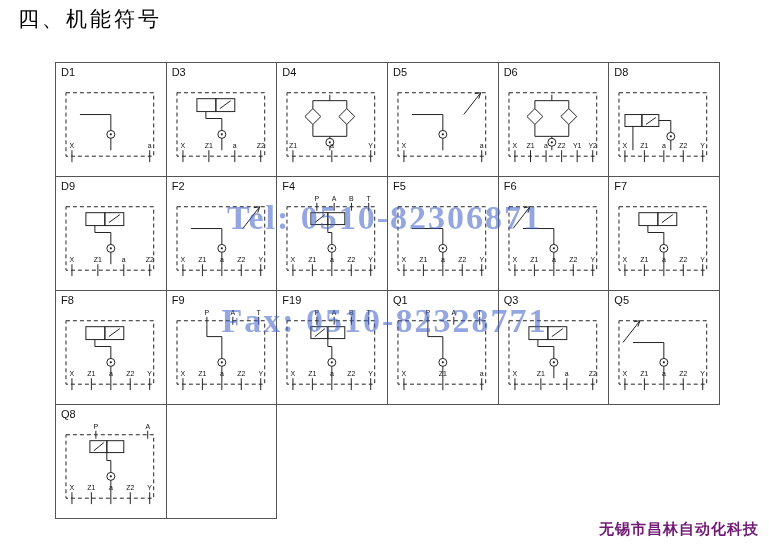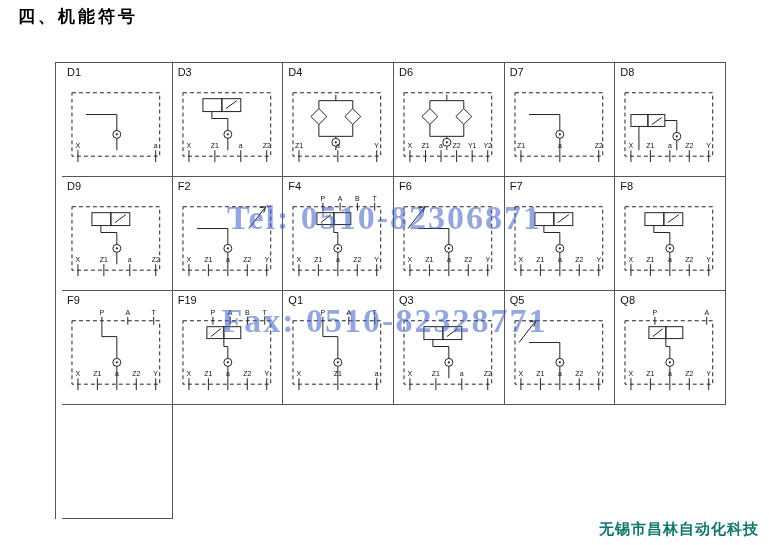--- a/index.html
+++ b/index.html
@@ -1,27 +1,27 @@
 <!DOCTYPE html>
 <html><head>
 <meta charset="utf-8">
 <style>
   html,body{margin:0;padding:0;}
   body{
     width:769px;height:545px;background:#ffffff;position:relative;overflow:hidden;
     font-family:"Liberation Sans",sans-serif;
   }
   .title{
-    position:absolute;left:18px;top:5px;font-size:17px;font-weight:bold;color:#000;
+    position:absolute;left:18px;top:5px;font-size:21px;font-weight:normal;color:#000;
     letter-spacing:3px;
   }
   .grid{
     position:absolute;left:55px;top:62px;width:664px;height:456px;
     display:grid;grid-template-columns:repeat(6,1fr);grid-template-rows:repeat(4,1fr);
-    border-top:1px solid #555;border-left:1px solid #555;background:#fff;padding-left:6px;
+    border-top:1px solid #555;border-left:1px solid #555;background:#fff;
   }
   .cell{position:relative;border-right:1px solid #555;border-bottom:1px solid #555;}
   .cell-id{position:absolute;left:5px;top:3px;font-size:11px;color:#111;z-index:2;}
   .schem{position:absolute;left:0;top:0;width:100%;height:100%;}
   .watermark{
     position:absolute;left:0;width:769px;text-align:center;white-space:nowrap;
     font-family:"Liberation Serif",serif;font-weight:bold;font-size:34px;
     letter-spacing:2px;opacity:.55;pointer-events:none;z-index:5;margin-top:39px;
   }
   .wm-tel{top:160px;}
@@ -90,20 +90,38 @@
           <path d="M53,74 V88"></path>
           <circle cx="53" cy="80" r="4" fill="#fff"></circle>
           <circle cx="53" cy="80" r="1.1" fill="#222" stroke="none"></circle>
         </g>
         <text x="16" y="86" text-anchor="middle" font-size="7" fill="#111">Z1</text>
         <text x="55" y="86" text-anchor="middle" font-size="7" fill="#111">a</text>
         <text x="94" y="86" text-anchor="middle" font-size="7" fill="#111">Y</text>
       </svg>
     </div>
     <div class="cell">
+      <div class="cell-id">D5</div>
+      <svg viewBox="0 0 110 114" preserveAspectRatio="none" class="schem">
+        <g stroke="#222" stroke-width="1" fill="none">
+          <rect x="10" y="30" width="88" height="64" stroke-dasharray="4 3"></rect>
+          <line x1="16" y1="88" x2="16" y2="100"></line>
+          <line x1="94" y1="88" x2="94" y2="100"></line>
+          <path d="M24,52 H55 V88"></path>
+          <circle cx="55" cy="72" r="4" fill="#fff"></circle>
+          <circle cx="55" cy="72" r="1.1" fill="#222" stroke="none"></circle>
+          <path d="M76,52 L93,30"></path>
+          <path d="M93,30 L87,31"></path>
+          <path d="M93,30 L91,36"></path>
+        </g>
+        <text x="16" y="86" text-anchor="middle" font-size="7" fill="#111">X</text>
+        <text x="94" y="86" text-anchor="middle" font-size="7" fill="#111">a</text>
+      </svg>
+    </div>
+    <div class="cell">
       <div class="cell-id">D6</div>
       <svg viewBox="0 0 110 114" preserveAspectRatio="none" class="schem">
         <g stroke="#222" stroke-width="1" fill="none">
           <rect x="10" y="30" width="88" height="64" stroke-dasharray="4 3"></rect>
           <line x1="16" y1="88" x2="16" y2="100"></line>
           <line x1="31.6" y1="88" x2="31.6" y2="100"></line>
           <line x1="47.2" y1="88" x2="47.2" y2="100"></line>
           <line x1="62.8" y1="88" x2="62.8" y2="100"></line>
           <line x1="78.4" y1="88" x2="78.4" y2="100"></line>
           <line x1="94" y1="88" x2="94" y2="100"></line>
@@ -118,37 +136,20 @@
         </g>
         <text x="16" y="86" text-anchor="middle" font-size="7" fill="#111">X</text>
         <text x="31.6" y="86" text-anchor="middle" font-size="7" fill="#111">Z1</text>
         <text x="47.2" y="86" text-anchor="middle" font-size="7" fill="#111">a</text>
         <text x="62.8" y="86" text-anchor="middle" font-size="7" fill="#111">Z2</text>
         <text x="78.4" y="86" text-anchor="middle" font-size="7" fill="#111">Y1</text>
         <text x="94" y="86" text-anchor="middle" font-size="7" fill="#111">Y2</text>
       </svg>
     </div>
     <div class="cell">
-      <div class="cell-id">D7</div>
-      <svg viewBox="0 0 110 114" preserveAspectRatio="none" class="schem">
-        <g stroke="#222" stroke-width="1" fill="none">
-          <rect x="10" y="30" width="88" height="64" stroke-dasharray="4 3"></rect>
-          <line x1="16" y1="88" x2="16" y2="100"></line>
-          <line x1="55" y1="88" x2="55" y2="100"></line>
-          <line x1="94" y1="88" x2="94" y2="100"></line>
-          <path d="M24,52 H55 V88"></path>
-          <circle cx="55" cy="72" r="4" fill="#fff"></circle>
-          <circle cx="55" cy="72" r="1.1" fill="#222" stroke="none"></circle>
-        </g>
-        <text x="16" y="86" text-anchor="middle" font-size="7" fill="#111">Z1</text>
-        <text x="55" y="86" text-anchor="middle" font-size="7" fill="#111">a</text>
-        <text x="94" y="86" text-anchor="middle" font-size="7" fill="#111">Z2</text>
-      </svg>
-    </div>
-    <div class="cell">
       <div class="cell-id">D8</div>
       <svg viewBox="0 0 110 114" preserveAspectRatio="none" class="schem">
         <g stroke="#222" stroke-width="1" fill="none">
           <rect x="10" y="30" width="88" height="64" stroke-dasharray="4 3"></rect>
           <line x1="16" y1="88" x2="16" y2="100"></line>
           <line x1="35.5" y1="88" x2="35.5" y2="100"></line>
           <line x1="55" y1="88" x2="55" y2="100"></line>
           <line x1="74.5" y1="88" x2="74.5" y2="100"></line>
           <line x1="94" y1="88" x2="94" y2="100"></line>
           <rect x="16" y="52" width="17" height="12"></rect>
@@ -238,20 +239,41 @@
         <text x="55" y="86" text-anchor="middle" font-size="7" fill="#111">a</text>
         <text x="74.5" y="86" text-anchor="middle" font-size="7" fill="#111">Z2</text>
         <text x="94" y="86" text-anchor="middle" font-size="7" fill="#111">Y</text>
         <text x="40" y="24" text-anchor="middle" font-size="7" fill="#111">P</text>
         <text x="57.33333333333333" y="24" text-anchor="middle" font-size="7" fill="#111">A</text>
         <text x="74.66666666666666" y="24" text-anchor="middle" font-size="7" fill="#111">B</text>
         <text x="92" y="24" text-anchor="middle" font-size="7" fill="#111">T</text>
       </svg>
     </div>
     <div class="cell">
+      <div class="cell-id">F5</div>
+      <svg viewBox="0 0 110 114" preserveAspectRatio="none" class="schem">
+        <g stroke="#222" stroke-width="1" fill="none">
+          <rect x="10" y="30" width="88" height="64" stroke-dasharray="4 3"></rect>
+          <line x1="16" y1="88" x2="16" y2="100"></line>
+          <line x1="35.5" y1="88" x2="35.5" y2="100"></line>
+          <line x1="55" y1="88" x2="55" y2="100"></line>
+          <line x1="74.5" y1="88" x2="74.5" y2="100"></line>
+          <line x1="94" y1="88" x2="94" y2="100"></line>
+          <path d="M24,52 H55 V88"></path>
+          <circle cx="55" cy="72" r="4" fill="#fff"></circle>
+          <circle cx="55" cy="72" r="1.1" fill="#222" stroke="none"></circle>
+        </g>
+        <text x="16" y="86" text-anchor="middle" font-size="7" fill="#111">X</text>
+        <text x="35.5" y="86" text-anchor="middle" font-size="7" fill="#111">Z1</text>
+        <text x="55" y="86" text-anchor="middle" font-size="7" fill="#111">a</text>
+        <text x="74.5" y="86" text-anchor="middle" font-size="7" fill="#111">Z2</text>
+        <text x="94" y="86" text-anchor="middle" font-size="7" fill="#111">Y</text>
+      </svg>
+    </div>
+    <div class="cell">
       <div class="cell-id">F6</div>
       <svg viewBox="0 0 110 114" preserveAspectRatio="none" class="schem">
         <g stroke="#222" stroke-width="1" fill="none">
           <rect x="10" y="30" width="88" height="64" stroke-dasharray="4 3"></rect>
           <line x1="16" y1="88" x2="16" y2="100"></line>
           <line x1="35.5" y1="88" x2="35.5" y2="100"></line>
           <line x1="55" y1="88" x2="55" y2="100"></line>
           <line x1="74.5" y1="88" x2="74.5" y2="100"></line>
           <line x1="94" y1="88" x2="94" y2="100"></line>
           <path d="M24,52 H55 V88"></path>
@@ -471,13 +493,13 @@
         <text x="40" y="24" text-anchor="middle" font-size="7" fill="#111">P</text>
         <text x="92" y="24" text-anchor="middle" font-size="7" fill="#111">A</text>
       </svg>
     </div>
     <div class="cell"></div>
   </div>
 
 <div class="watermark wm-tel" style="color: rgb(61, 94, 198);">Tel: 0510-82306871</div>
 <div class="watermark wm-fax" style="color: rgb(61, 94, 198);">Fax: 0510-82328771</div>
 
-<div class="footer" style="color: #0f766e;">无锡市昌林自动化科技</div>
+<div class="footer" style="color: #701a75;">无锡市昌林自动化科技</div>
 
 </body></html>

